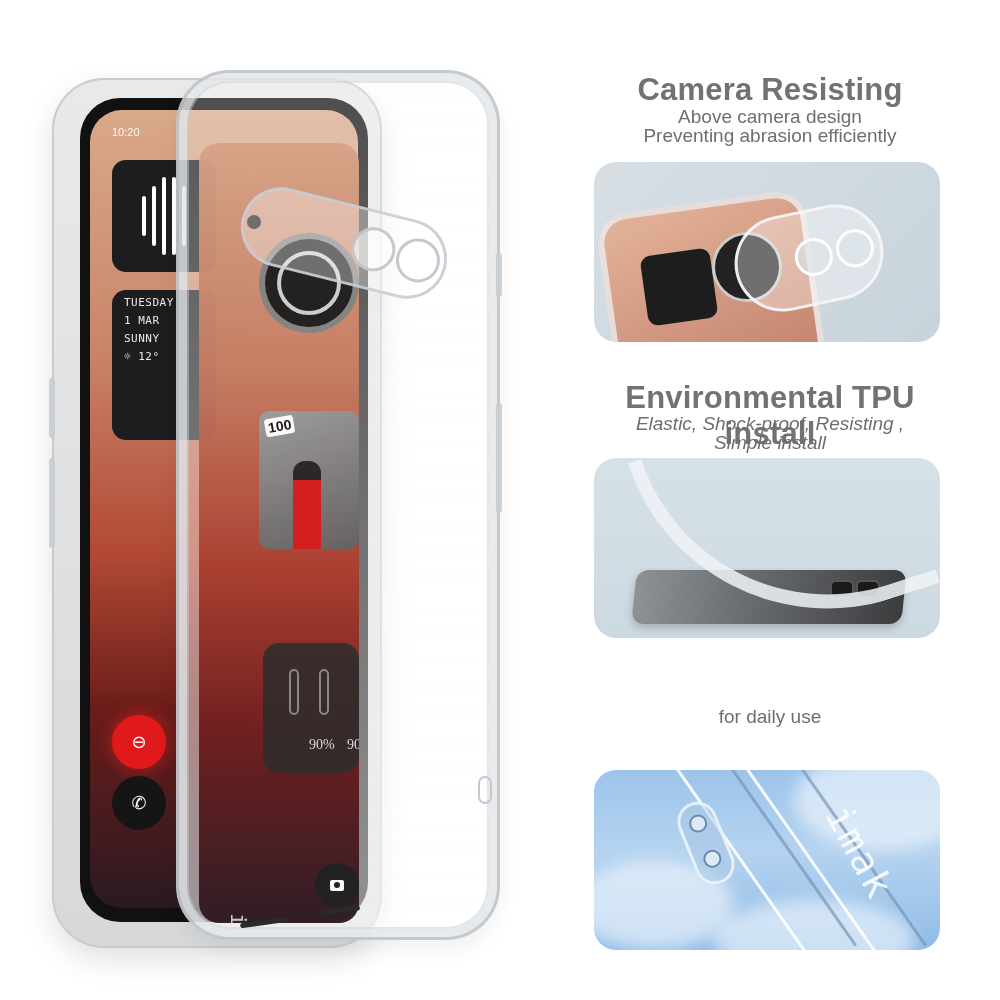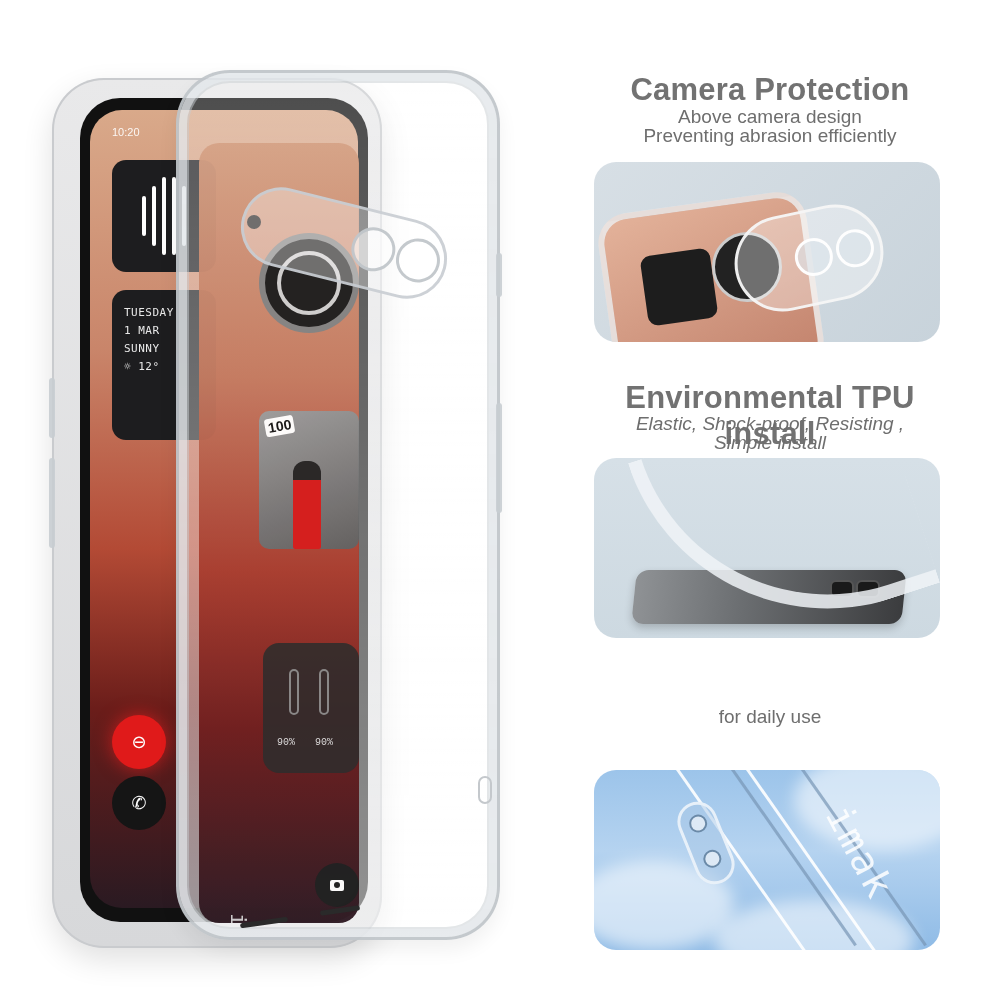--- a/index.html
+++ b/index.html
@@ -24,21 +24,21 @@
     position: absolute; left: 10px; top: 12px; right: 10px; bottom: 14px;
     border-radius: 32px; overflow: hidden;
     background: linear-gradient(180deg, #d9a98a 0%, #c9856a 30%, #b34a35 55%, #6b1d1a 75%, #2a1a22 100%);
   }
   .status-time { position: absolute; left: 22px; top: 16px; color: #fff; font-size: 11px; opacity: .9; }
 
   .widget { position: absolute; background: #1d1d1f; border-radius: 14px; }
   .w-bars { left: 22px; top: 50px; width: 104px; height: 112px; display: flex; align-items: center; justify-content: center; gap: 6px; }
   .w-bars i { display: block; width: 4px; background: #fff; border-radius: 2px; }
 
-  .w-date { left: 22px; top: 180px; width: 104px; height: 150px; padding: 14px 12px; color: #e8e8e8;
+  .w-date { left: 22px; top: 180px; width: 104px; height: 150px; padding: 4px 12px; color: #e8e8e8;
             font-family: "DejaVu Sans Mono", monospace; font-size: 11px; line-height: 18px; letter-spacing: .5px; }
 
   .call-btn { position: absolute; width: 54px; height: 54px; border-radius: 50%; display: flex; align-items: center; justify-content: center; color: #fff; font-size: 18px; }
   .call-red { left: 22px; top: 605px; background: #e01a1a; box-shadow: 0 0 18px rgba(255,30,30,.6); }
   .call-dark { left: 22px; top: 666px; background: #151515; }
 
   
   .case {
     position: absolute; left: 176px; top: 70px; width: 324px; height: 870px;
     border-radius: 54px;
@@ -63,21 +63,21 @@
   .cam-hole { position: absolute; width: 44px; height: 44px; border-radius: 50%; border: 3px solid rgba(190,195,200,.9); background: rgba(255,255,255,.6); }
   .front-cam { position: absolute; left: 48px; top: 72px; width: 14px; height: 14px; border-radius: 50%; background: #1a1a1a; }
 
   .photo-widget { position: absolute; left: 60px; top: 268px; width: 100px; height: 138px; border-radius: 10px;
     background: linear-gradient(160deg, #9c9c9c, #5f5f5f); overflow: hidden; }
   .photo-widget .person { position: absolute; left: 34px; top: 50px; width: 28px; height: 88px; background: linear-gradient(180deg, #222 0 22%, #d61919 22% 100%); border-radius: 12px 12px 2px 2px; }
   .photo-widget .emoji { position: absolute; left: 6px; top: 6px; color: #111; background: #fff; font-weight: 700; font-size: 14px; padding: 1px 3px; border-radius: 3px; transform: rotate(-10deg); }
 
   .buds-widget { position: absolute; left: 64px; top: 500px; width: 96px; height: 130px; border-radius: 16px; background: rgba(40,40,40,.88); color: #ddd; }
   .buds-widget .bud { position: absolute; top: 26px; width: 10px; height: 46px; border: 2px solid #888; border-radius: 5px; }
-  .buds-widget .pct { position: absolute; top: 94px; font-family: Liberation Mono, monospace; font-size: 10px; }
+  .buds-widget .pct { position: absolute; top: 94px; font-family: Liberation Serif, serif; font-size: 14px; margin-left: 32px; }
 
   .rec-widget { position: absolute; left: 64px; top: 652px; width: 96px; height: 54px; border-radius: 27px; background: rgba(40,40,40,.9); display: flex; align-items: center; gap: 16px; padding-left: 18px; color: #ddd; font-size: 10px; font-family: "DejaVu Sans Mono", monospace; }
   .rec-dot { width: 14px; height: 14px; border-radius: 50%; background: #ee1f1f; }
   .cam-widget { position: absolute; left: 116px; top: 720px; width: 44px; height: 44px; border-radius: 50%; background: #1c1c1c; display: flex; align-items: center; justify-content: center; }
   .cam-widget span { width: 14px; height: 11px; background: #fff; border-radius: 2px; position: relative; }
   .cam-widget span::after { content: ""; position: absolute; left: 4px; top: 2px; width: 6px; height: 6px; border-radius: 50%; background: #1c1c1c; }
 
   .brand-logo { position: absolute; left: 52px; top: 770px; color: rgba(235,235,235,.85); font-size: 22px; transform: rotate(90deg); transform-origin: left top; letter-spacing: 2px; font-family: "DejaVu Sans Mono", monospace; }
 
   .side-btn { position: absolute; width: 6px; border-radius: 3px; background: rgba(200,205,210,.9); }
@@ -181,21 +181,21 @@
     <div class="side-btn" style="right:-5px; top:330px; height:110px;"></div>
   </div>
 
   <div class="lanyard"></div>
   <div class="port" style="left:240px; top:920px; width:48px; transform:rotate(-8deg);"></div>
   <div class="port" style="left:320px; top:908px; width:40px; transform:rotate(-8deg);"></div>
 </div>
 
 <div class="features">
 
-  <div class="feature-title" style="top:72px;">Camera Protection</div>
+  <div class="feature-title" style="top:72px;">Camera Resisting</div>
   <div class="feature-sub" style="top:107px;">
     <div>Above camera design</div>
     <div>Preventing abrasion efficiently</div>
   </div>
   <div class="panel p1">
     <div class="screen-bit"></div>
     <div class="bars"></div>
     <div class="disc"></div>
     <div class="bump">
       <div class="hole" style="left:58px; top:26px;"></div>

